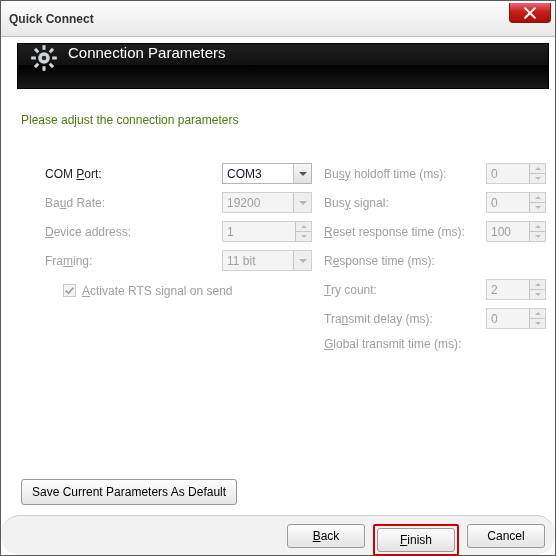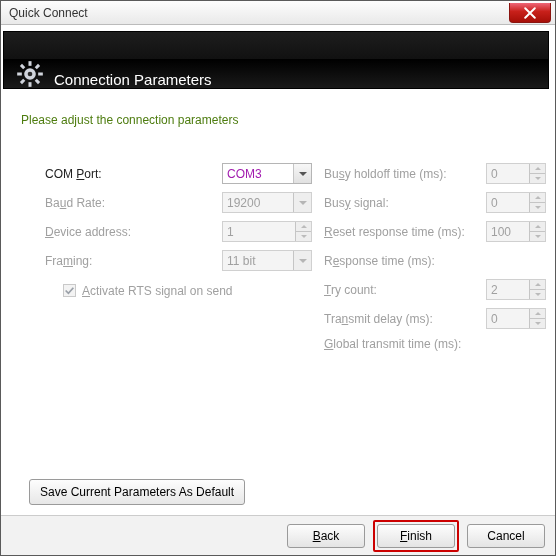--- a/index.html
+++ b/index.html
@@ -15,28 +15,29 @@
   }
   .window {
     width: 556px;
     height: 556px;
     background: #fff;
     border: 1px solid #5a5a5a;
     display: flex;
     flex-direction: column;
   }
   .titlebar {
-    height: 24px;
+    height: 36px;
     background: linear-gradient(to bottom, #fdfdfd, #e9e9e9);
     border-bottom: 1px solid #bbb;
     display: flex;
     align-items: center;
     padding-left: 8px;
     position: relative;
     color: #333;
+    font-weight: bold;
   }
   .titlebar .title { font-size: 12px; }
   .close-btn {
     position: absolute;
     right: 4px;
     top: 2px;
     width: 42px;
     height: 20px;
     background: linear-gradient(to bottom, #e67, #c8201a 45%, #a60f08);
     border: 1px solid #8a1410;
@@ -44,26 +45,26 @@
     border-radius: 0 0 4px 4px;
     color: #fff;
     display: flex;
     align-items: center;
     justify-content: center;
     font-weight: bold;
     font-size: 12px;
   }
   .close-btn svg { width: 12px; height: 12px; }
   .banner {
-    margin: 6px 6px 0 2px;
-    height: 58px;
+    margin: 6px 6px 0 16px;
+    height: 46px;
     background: linear-gradient(to bottom, #1e1e1e 0%, #111 48%, #000 49%, #1a1a1a 100%);
     border: 1px solid #000;
     display: flex;
-    align-items: flex-end;
+    align-items: flex-start;
     padding-left: 12px;
     color: #fff;
   }
   .banner .gear {
     width: 28px;
     height: 28px;
     margin-right: 10px;
   }
   .banner-title {
     font-size: 15px;
@@ -95,21 +96,21 @@
     border: 1px solid #b5b5b5;
     background: #fff;
     font-size: 12px;
     display: flex;
     align-items: center;
     position: relative;
   }
   .combo .val, .spin .val {
     flex: 1;
     padding: 0 4px;
-    color: #a21caf;
+    color: #0f172a;
     white-space: nowrap;
     overflow: hidden;
   }
   .combo.disabled .val, .spin.disabled .val { color: #a0a0a0; }
   .combo.disabled, .spin.disabled { background: #f4f4f4; border-color: #d0d0d0; }
   .combo .arrow {
     width: 18px;
     height: 100%;
     border-left: 1px solid #c5c5c5;
     background: linear-gradient(to bottom,#f7f7f7,#e1e1e1);
@@ -155,39 +156,40 @@
     margin-left: 18px;
     margin-top: 2px;
   }
   .chk {
     width:13px;height:13px;border:1px solid #c9c9c9;background:#f3f3f3;
     display:flex;align-items:center;justify-content:center;
   }
   .chk svg { width:11px;height:11px; }
   .save-btn {
     position:absolute;
-    left:28px;
+    left:20px;
     bottom:10px;
     height:26px;
     padding:0 10px;
     border:1px solid #9a9a9a;
     border-radius:3px;
     background:linear-gradient(to bottom,#fdfdfd,#e7e7e7);
     font-size:12px;
     display:flex;align-items:center;
   }
   .footer {
     height:40px;
     border-top:1px solid #ccc;
     background:#f2f2f2;
     display:flex;
-    align-items:center;
+    align-items:flex-start;
     justify-content:flex-end;
     gap:8px;
     padding:8px 10px;
+    border-radius:19px;
   }
   .btn {
     height:24px;
     min-width:78px;
     padding:0 10px;
     border:1px solid #9a9a9a;
     border-radius:3px;
     background:linear-gradient(to bottom,#fdfdfd,#e4e4e4);
     font-size:12px;
     display:flex;align-items:center;justify-content:center;

